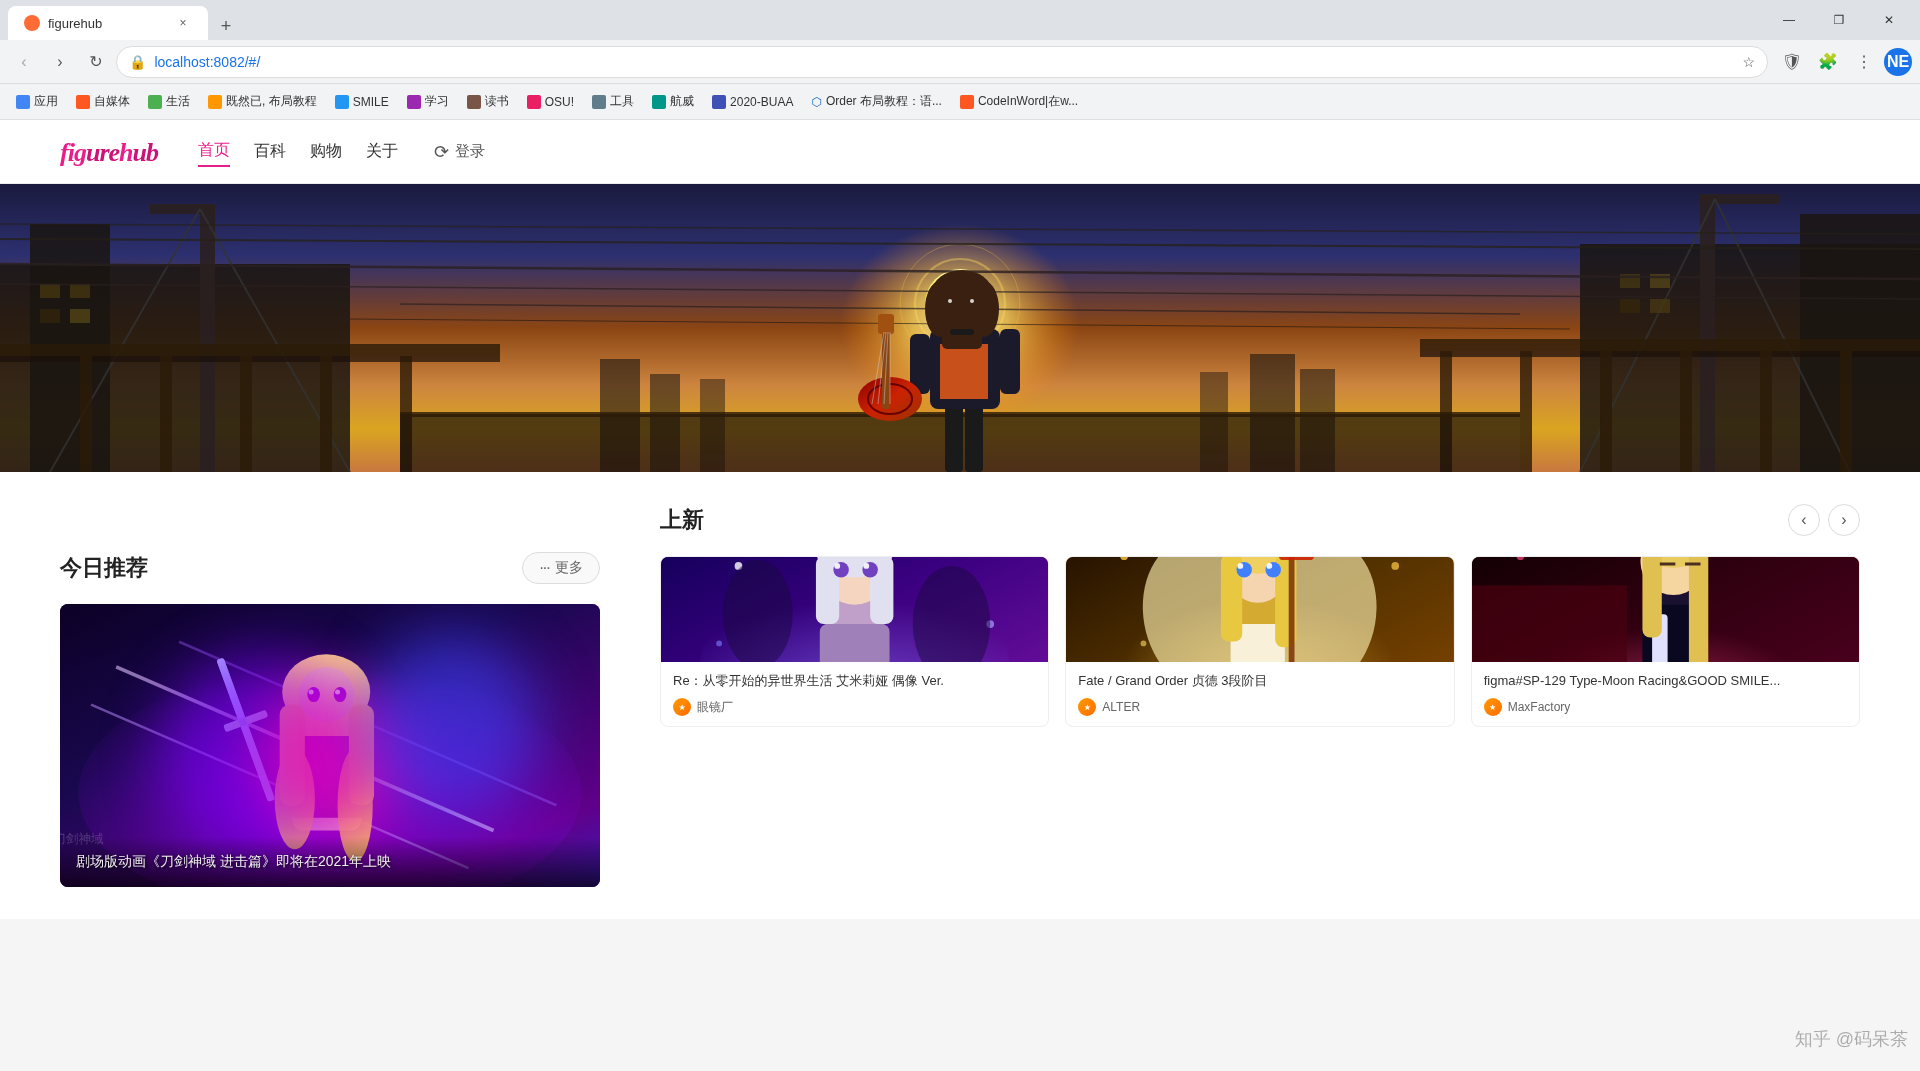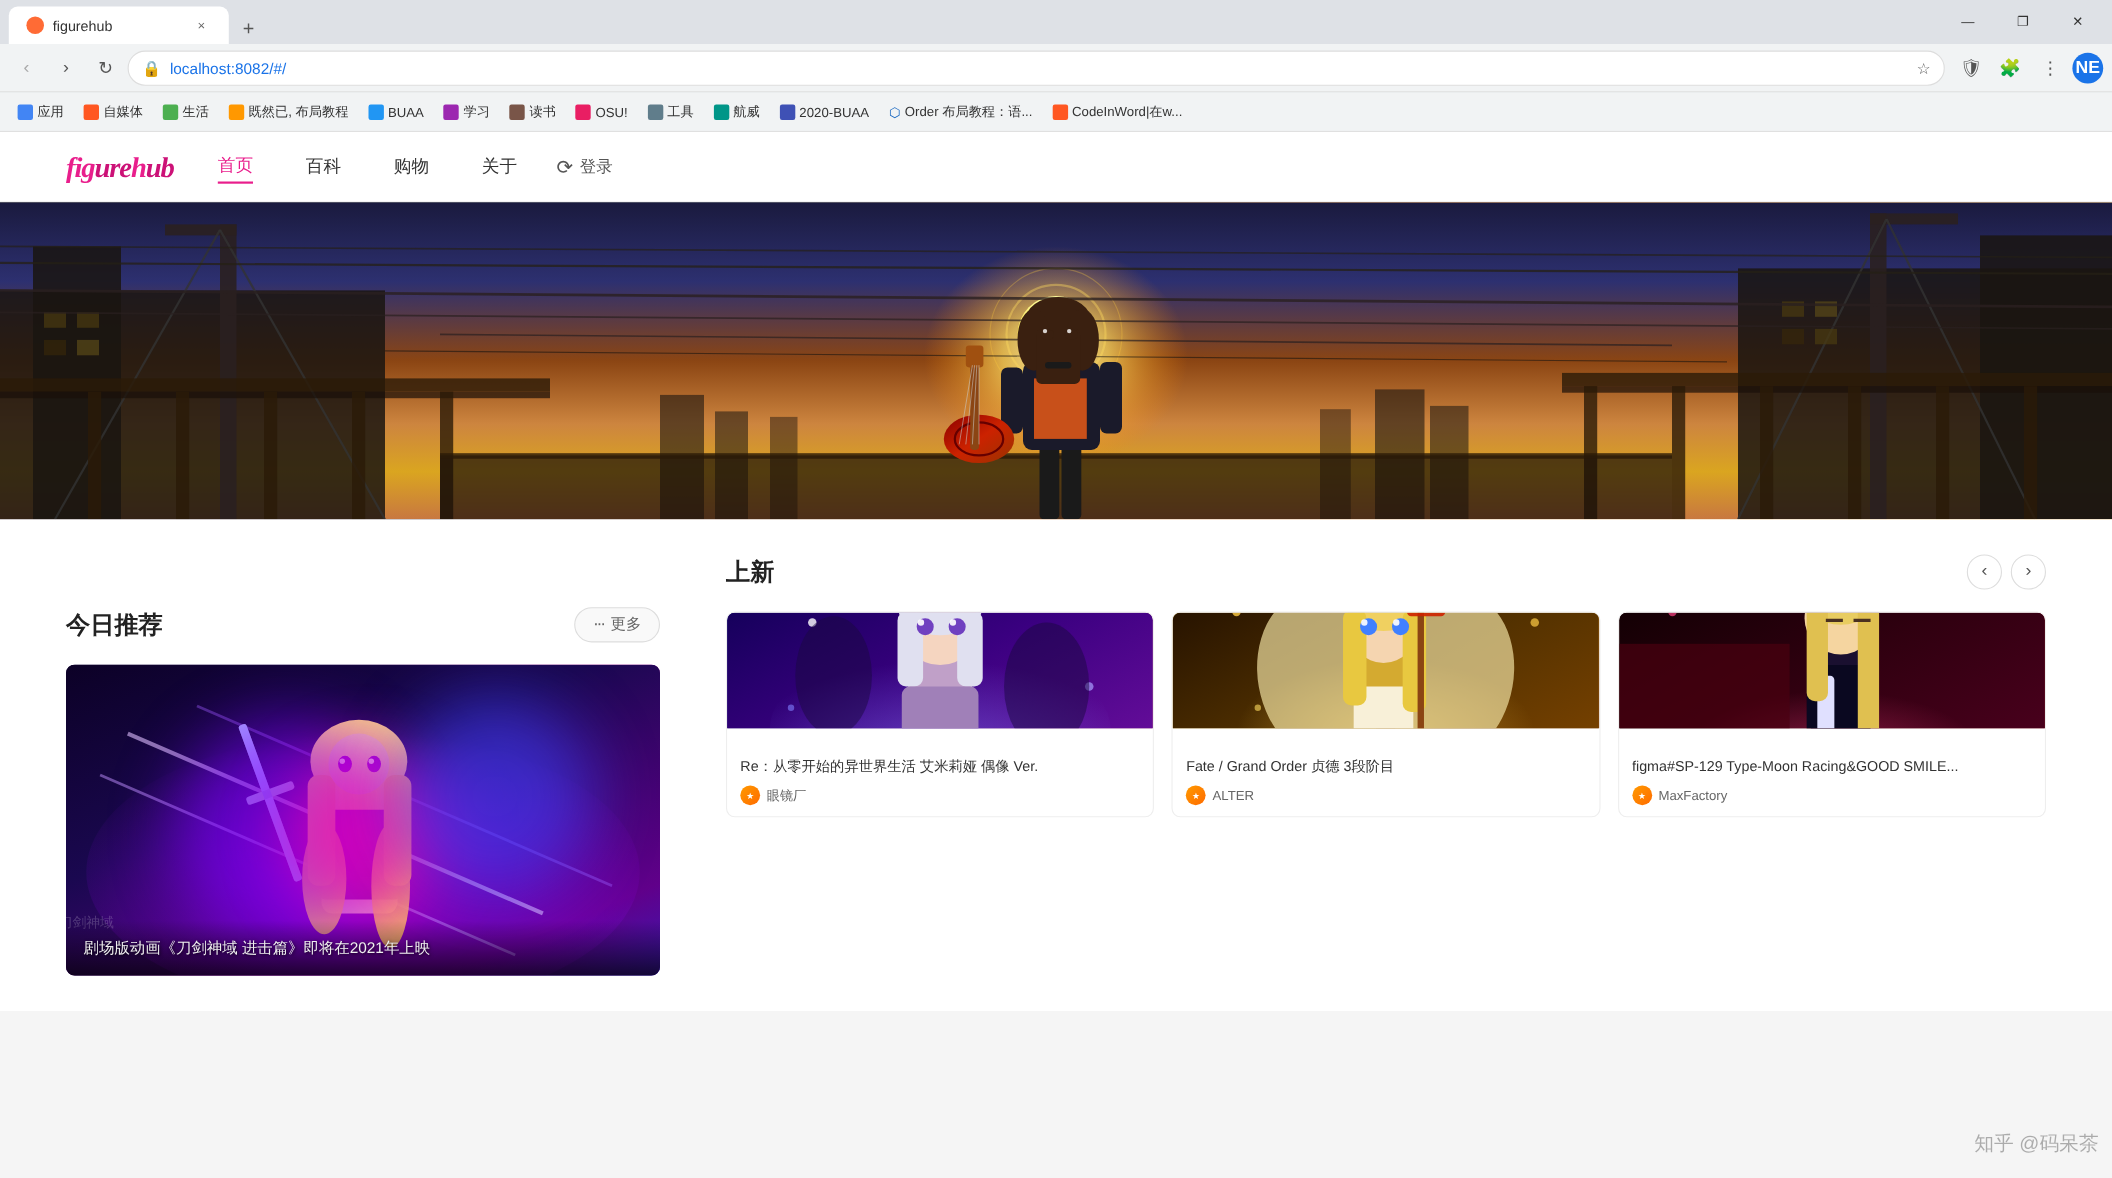--- a/index.html
+++ b/index.html
@@ -209,21 +209,21 @@
       font-weight: 900;
       color: #e91e8c;
       letter-spacing: -1px;
       margin-right: 40px;
       font-style: italic;
       text-transform: lowercase;
     }
     .site-logo span:first-child { color: #e91e8c; }
     .site-nav {
       display: flex;
-      gap: 48px;
+      gap: 24px;
       align-items: center;
     }
     .nav-item {
       font-size: 16px;
       color: #333;
       cursor: pointer;
       padding: 4px 0;
       text-decoration: none;
     }
     .nav-item.active {
@@ -428,21 +428,20 @@
     }
     .product-name {
       font-size: 13px;
       color: #333;
       line-height: 1.4;
       margin-bottom: 8px;
       display: -webkit-box;
       -webkit-line-clamp: 2;
       -webkit-box-orient: vertical;
       overflow: hidden;
-      margin-top: 16px;
     }
     .product-maker {
       display: flex;
       align-items: center;
       gap: 6px;
       font-size: 12px;
       color: #666;
     }
     .maker-icon {
       width: 18px;
@@ -529,21 +528,21 @@
     <div class="bookmark-item">
       <div class="bookmark-favicon life"></div>
       <span>生活</span>
     </div>
     <div class="bookmark-item">
       <div class="bookmark-favicon yijing"></div>
       <span>既然已, 布局教程</span>
     </div>
     <div class="bookmark-item">
       <div class="bookmark-favicon buaa"></div>
-      <span>BUAA</span>
+      <span>SMILE</span>
     </div>
     <div class="bookmark-item">
       <div class="bookmark-favicon study"></div>
       <span>学习</span>
     </div>
     <div class="bookmark-item">
       <div class="bookmark-favicon read"></div>
       <span>读书</span>
     </div>
     <div class="bookmark-item">

